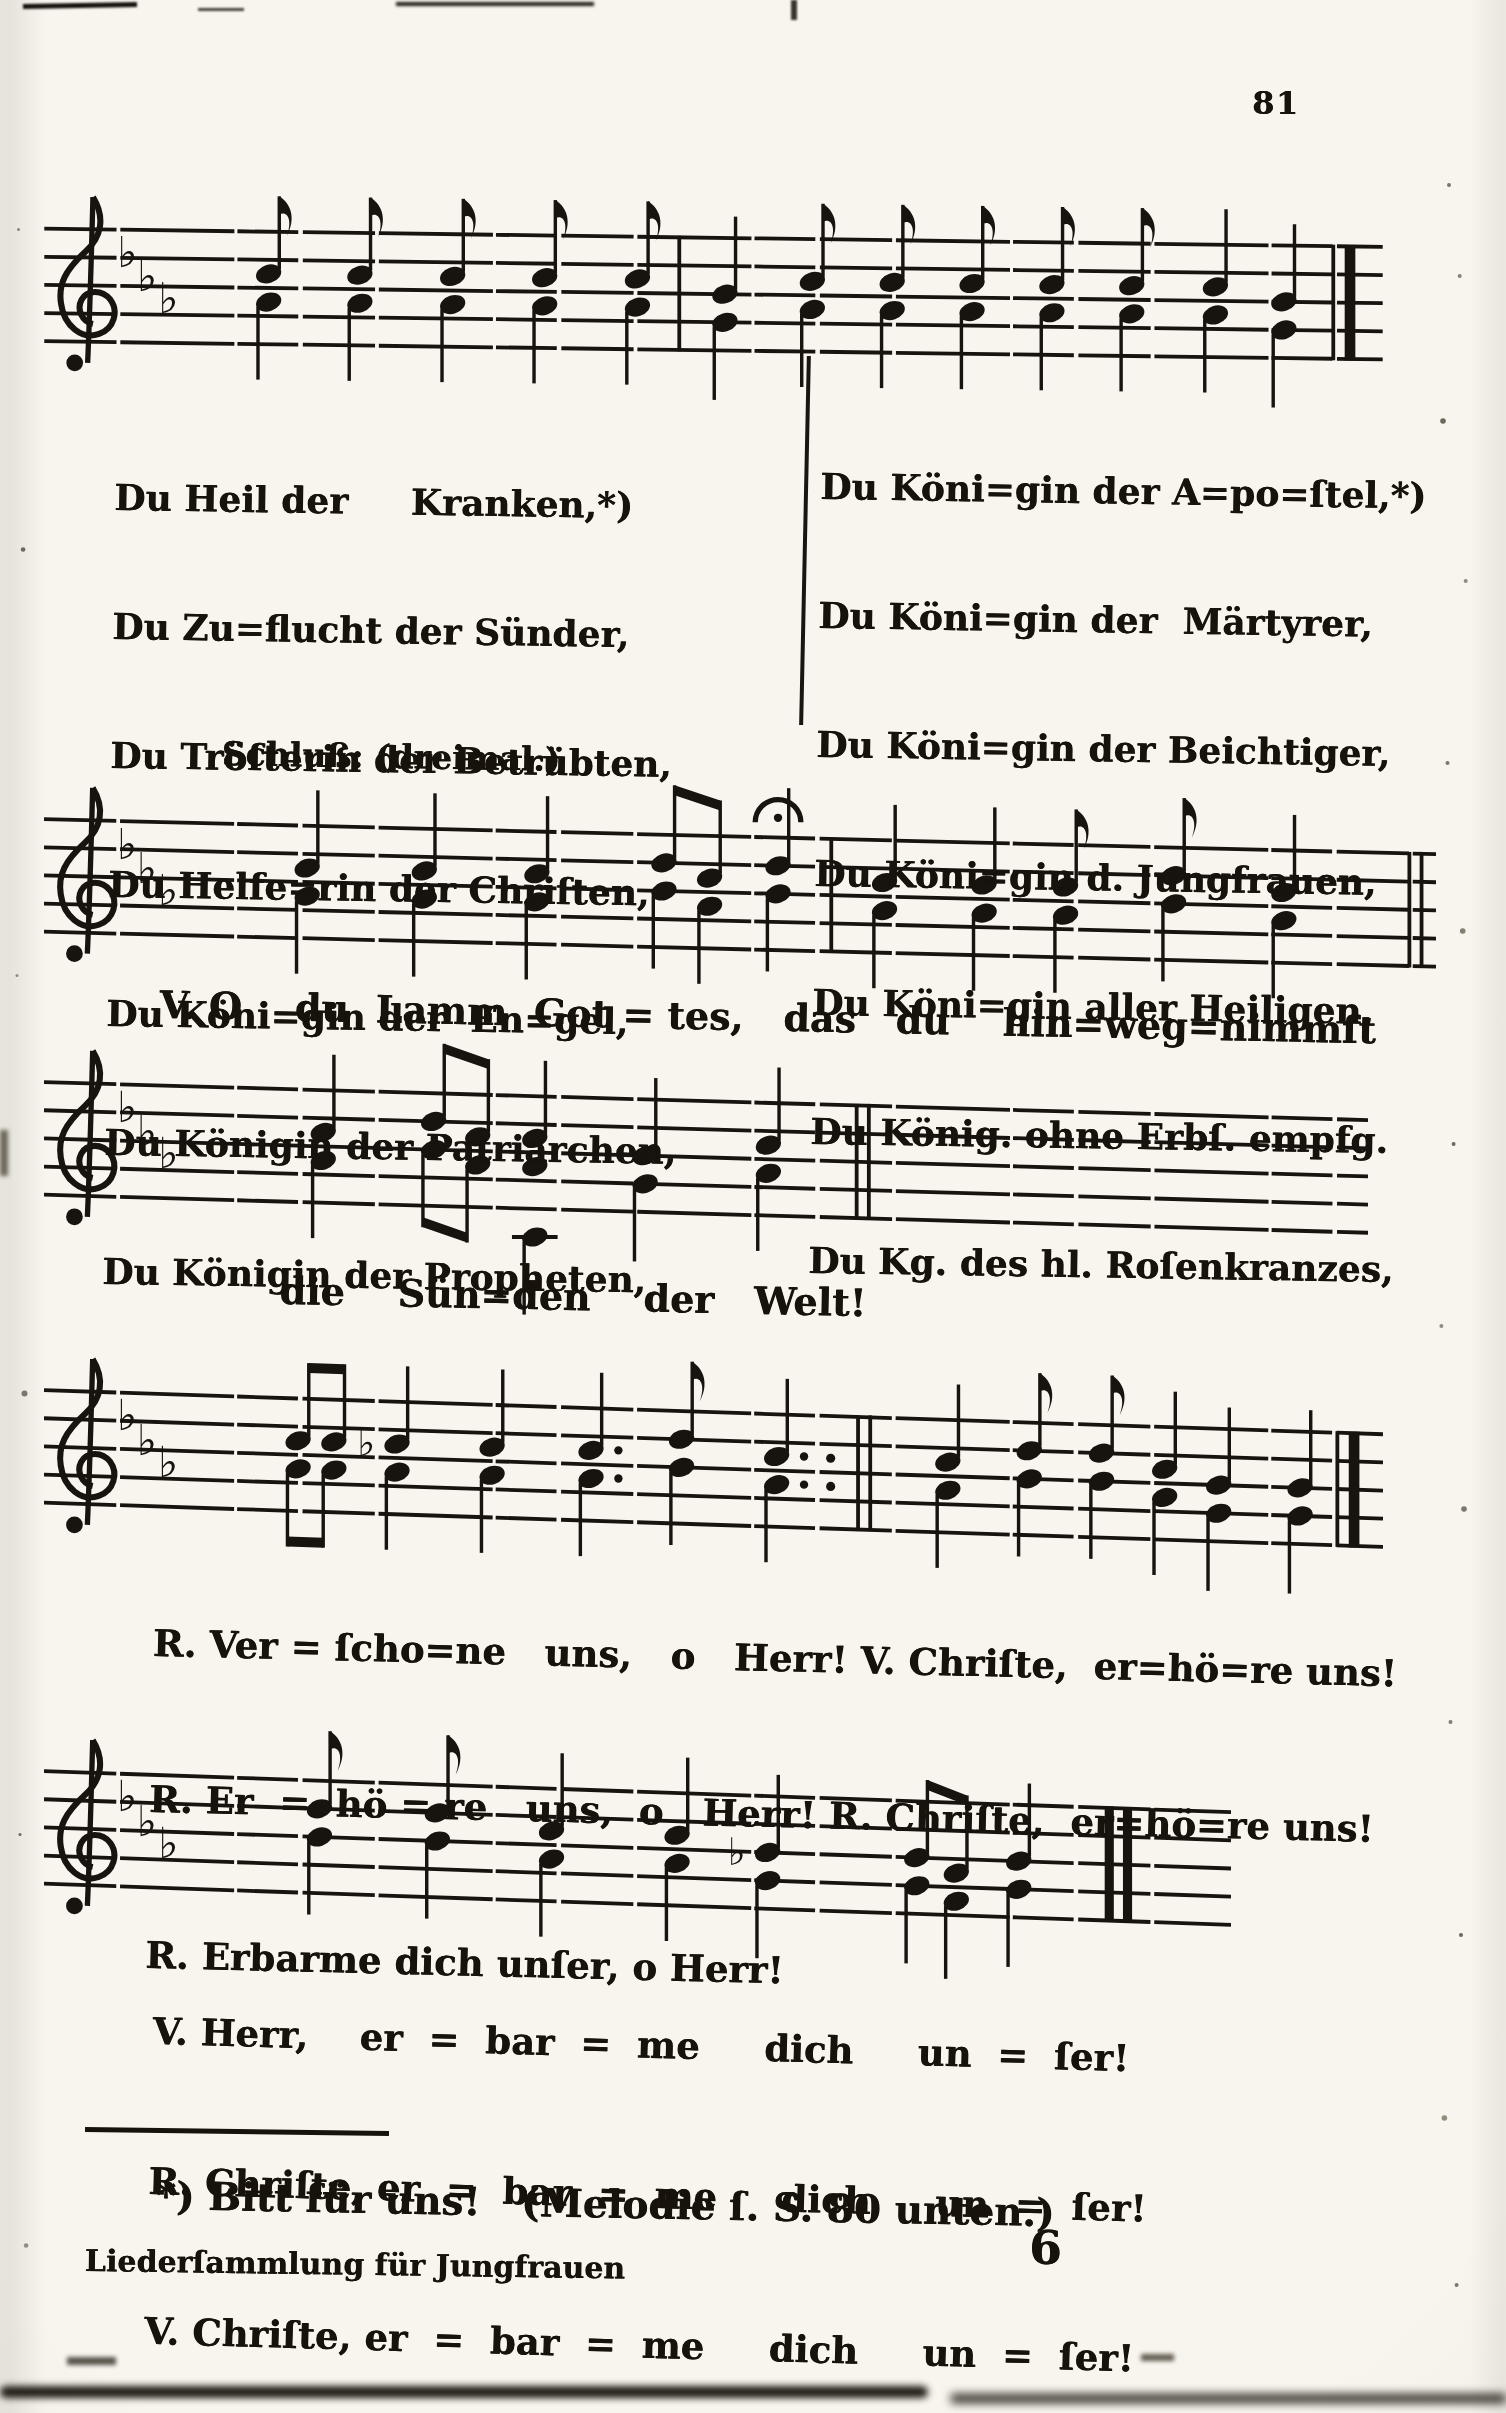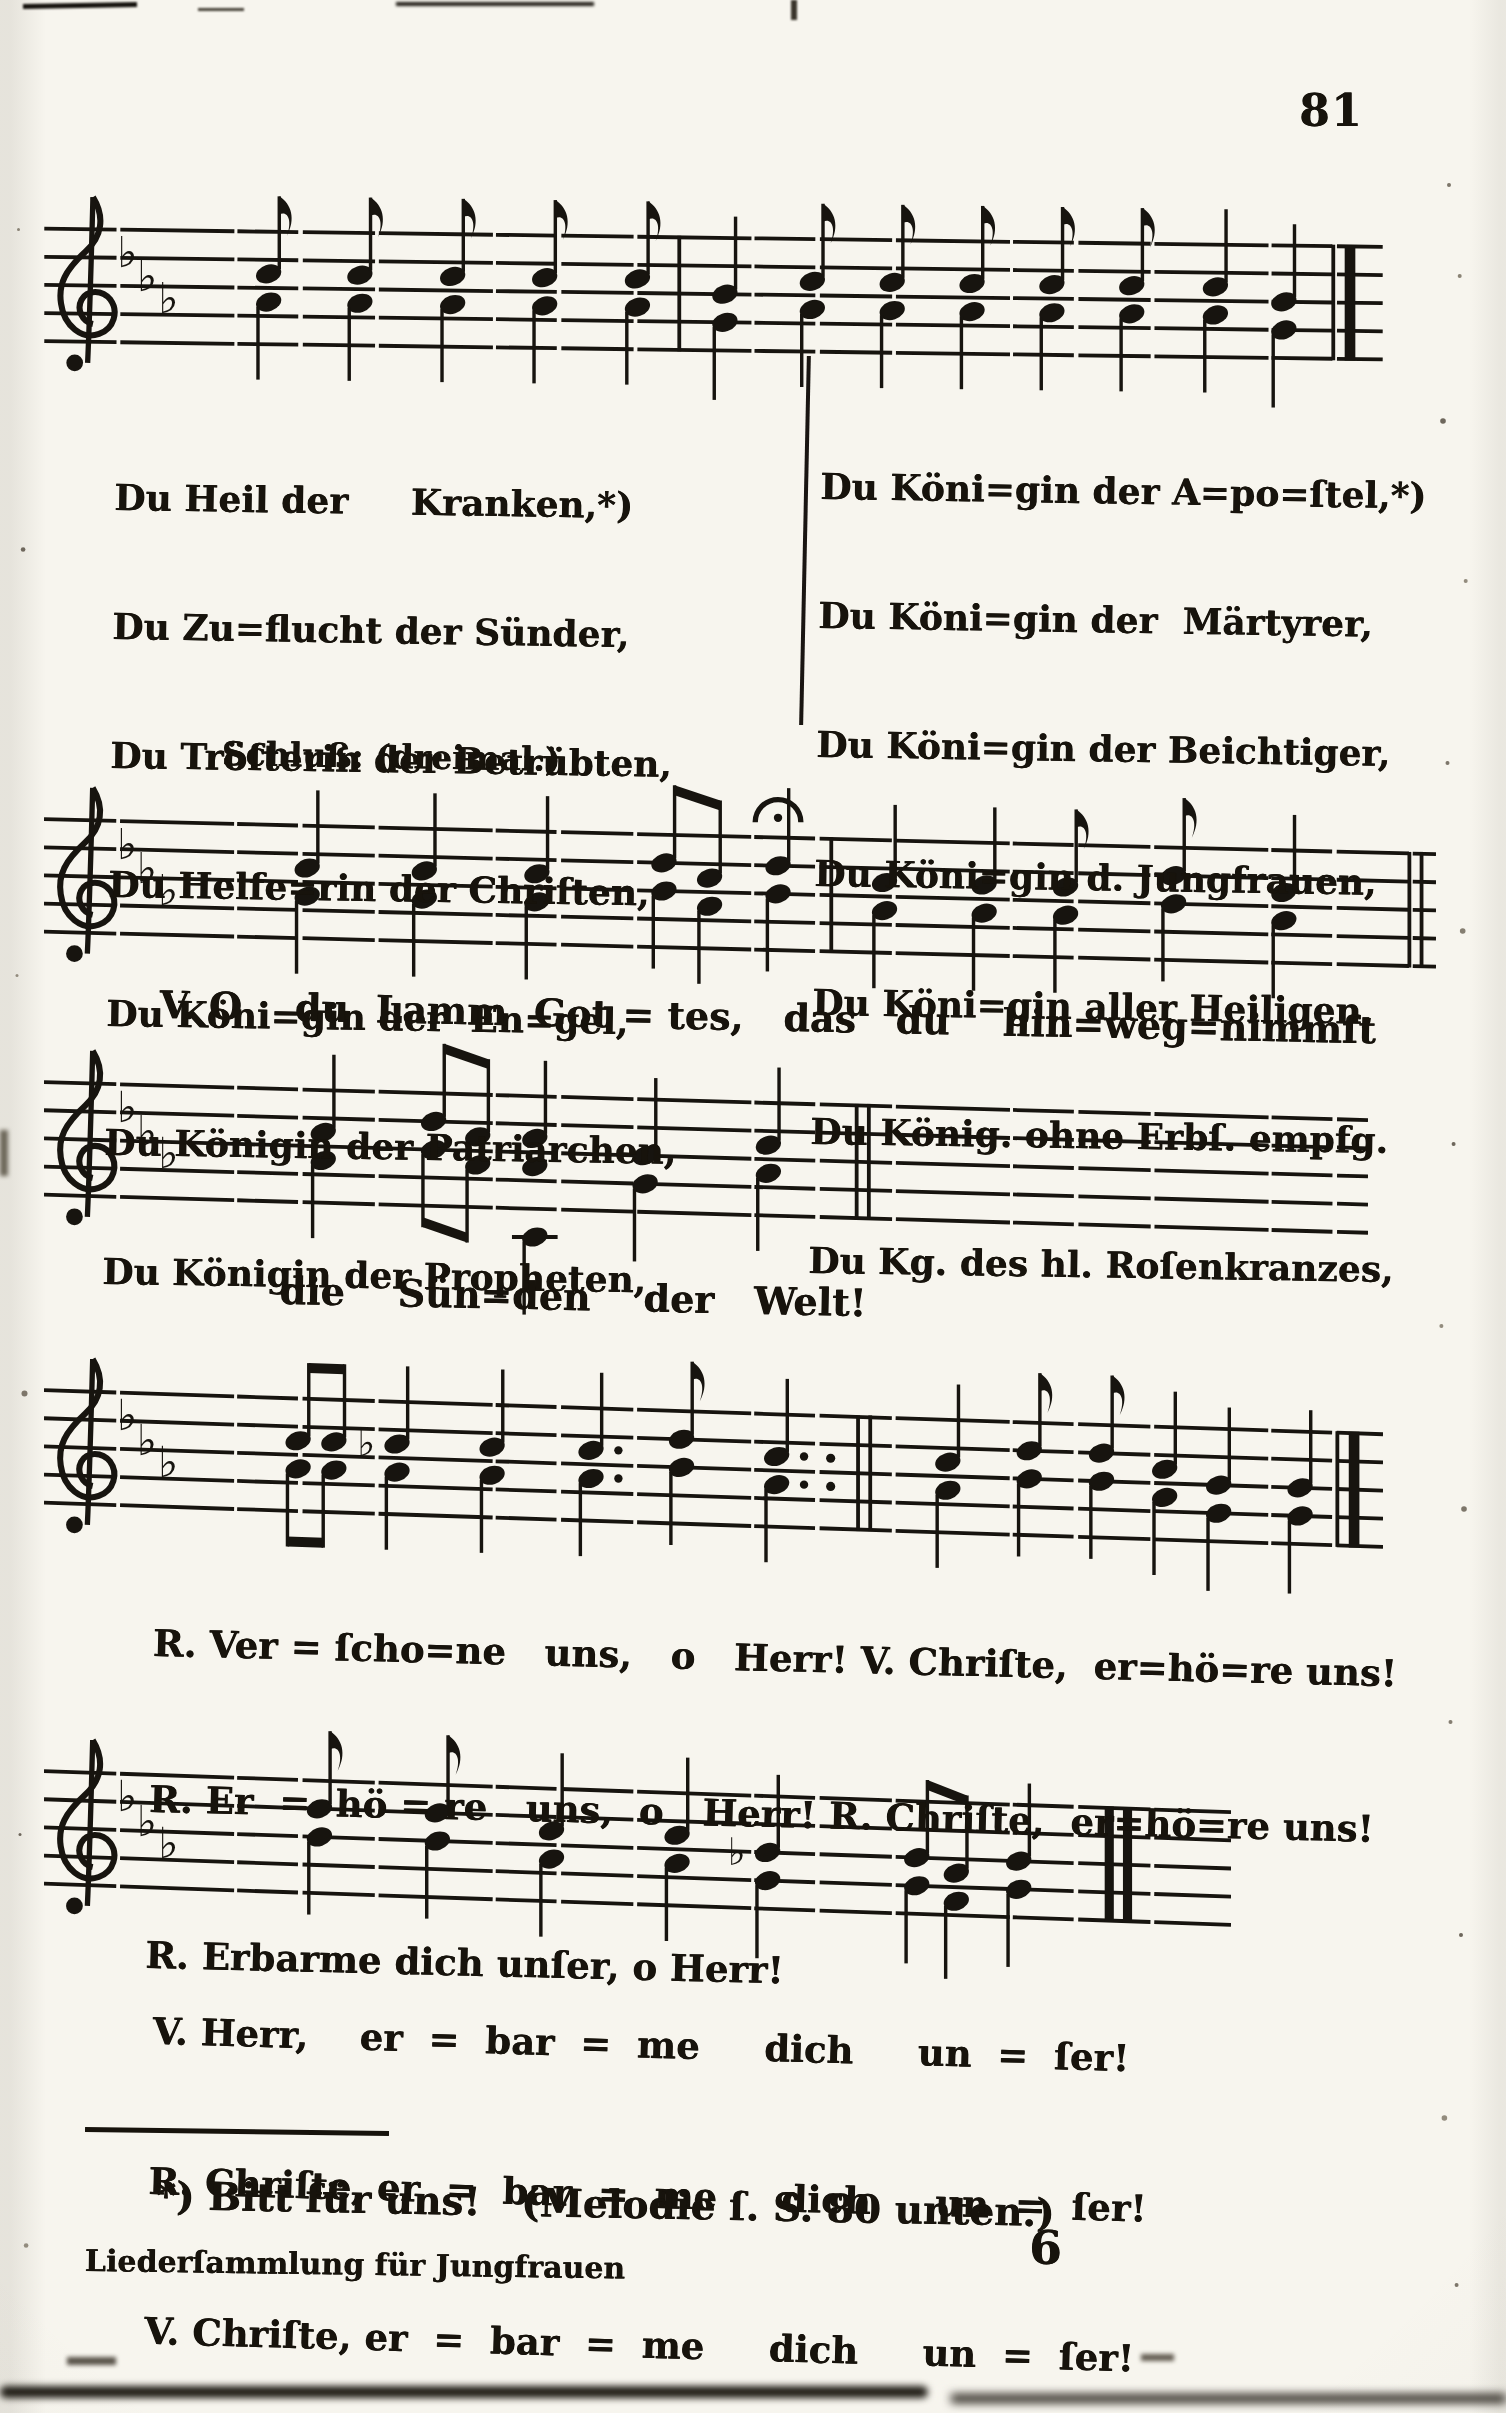--- a/index.html
+++ b/index.html
@@ -32,21 +32,21 @@
   .specks-left{position:absolute;width:3px;height:3px;border-radius:50%;background:#8a8375;
     box-shadow: 4.6px 320px 0 0.8px #6e675c, -1.5px 746px 0 0 #938c7e, 6px 1164px 0 1.5px #7d766a,
       1.5px 1605px 0 0 #6e675c, 7.6px 2016px 0 0.8px #938c7e;
   }
 </style>
 </head>
 <body>
 
 <div class="vignette"></div>
 
-<div class="txt" style="left:1299px;top:85px;font-size:44px;letter-spacing:1.5px;">81</div>
+<div class="txt" style="left:1252px;top:85px;font-size:32px;letter-spacing:1.5px;">81</div>
 
 <div class="staff" style="left: 44px; top: 164px; width: 1339px; height: 327px;">
     <svg width="1339" height="327" viewBox="0 0 1760 430">
       <line x1="0" y1="85" x2="1760" y2="109" stroke="#17140f" stroke-width="5" stroke-dasharray="95 5 150 4 80 6"></line>
       <line x1="0" y1="122" x2="1760" y2="146" stroke="#17140f" stroke-width="5" stroke-dasharray="95 5 150 4 80 6"></line>
       <line x1="0" y1="159" x2="1760" y2="183" stroke="#17140f" stroke-width="5" stroke-dasharray="95 5 150 4 80 6"></line>
       <line x1="0" y1="196" x2="1760" y2="220" stroke="#17140f" stroke-width="5" stroke-dasharray="95 5 150 4 80 6"></line>
       <line x1="0" y1="233" x2="1760" y2="257" stroke="#17140f" stroke-width="5" stroke-dasharray="95 5 150 4 80 6"></line>
       <g transform="translate(10,85.46363636363637)" fill="none" stroke="#17140f">
         <path d="M54 -42 C70 -16 66 10 44 30 C18 54 8 72 12 98 C16 128 40 146 62 138 C82 131 88 108 77 93 C66 79 46 80 39 93 C32 106 40 122 54 125" stroke-width="8"></path>

